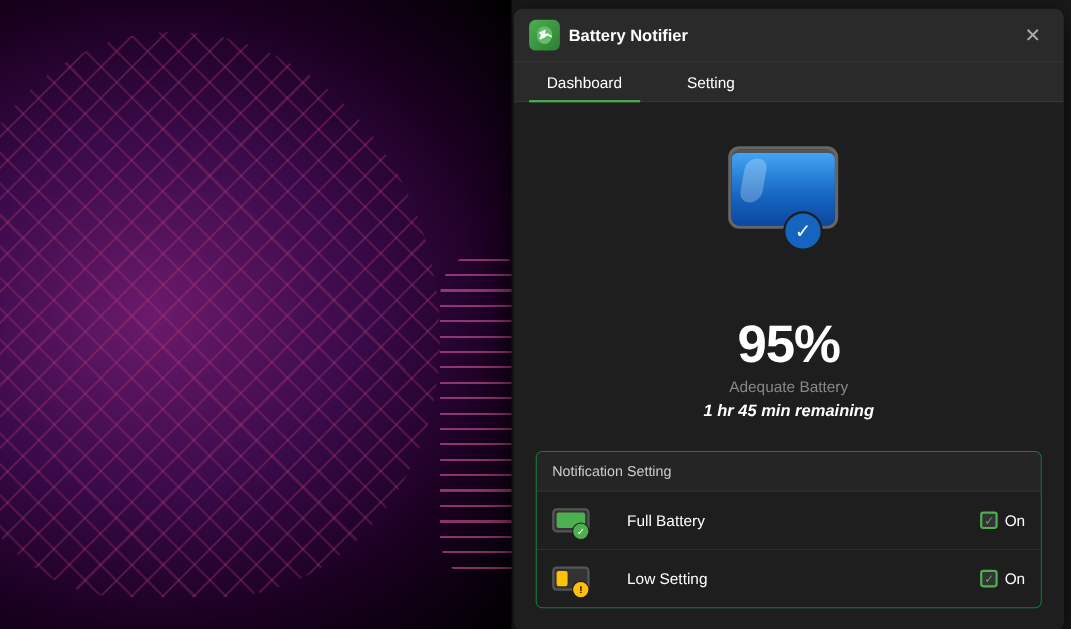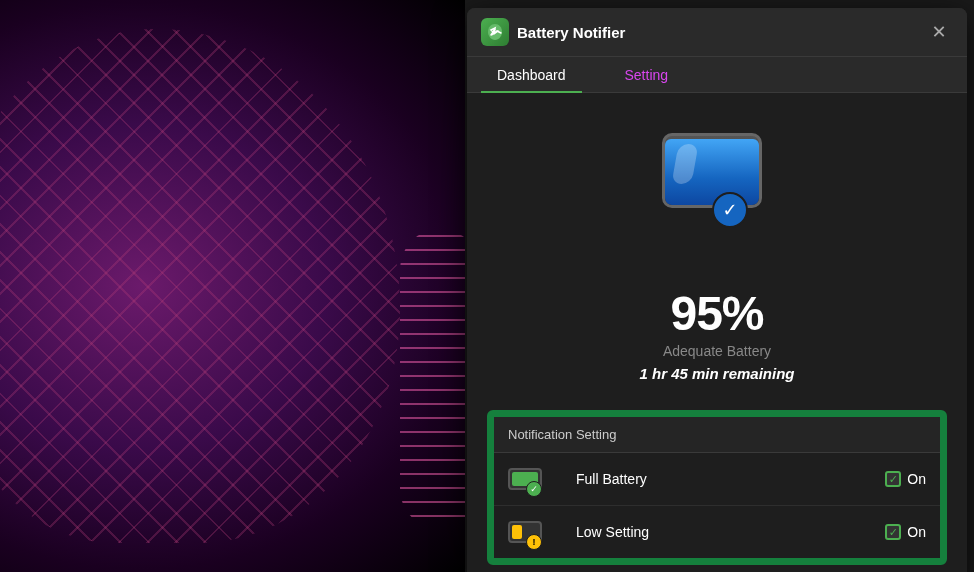--- a/index.html
+++ b/index.html
@@ -146,21 +146,21 @@
     .tabs {
       display: flex;
       padding: 0 14px;
       background: #2a2a2a;
       border-bottom: 1px solid #3a3a3a;
       gap: 27px;
     }
 
     .tab {
       padding: 10px 16px 8px;
-      color: #d946ef;
+      color: #ffffff;
       font-size: 14px;
       cursor: pointer;
       border-bottom: 2px solid transparent;
       margin-bottom: -1px;
     }
 
     .tab.active {
       color: #ffffff;
       border-bottom-color: #4CAF50;
     }
@@ -267,21 +267,21 @@
     .battery-time {
       color: #ffffff;
       font-size: 15px;
       font-weight: 600;
       margin-top: 6px;
       font-style: italic;
     }
 
     
     .notification-section {
-      border: 7px solid #15803d;
+      border: 1px solid #15803d;
       border-radius: 6px;
       overflow: hidden;
       margin-top: 4px;
     }
 
     .section-header {
       background: #252525;
       padding: 10px 14px;
       color: #ccc;
       font-size: 13px;

